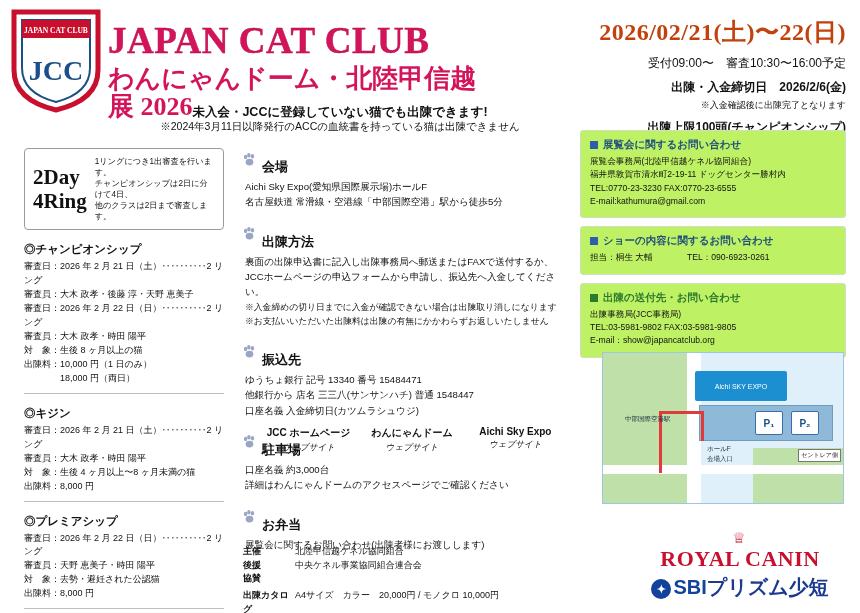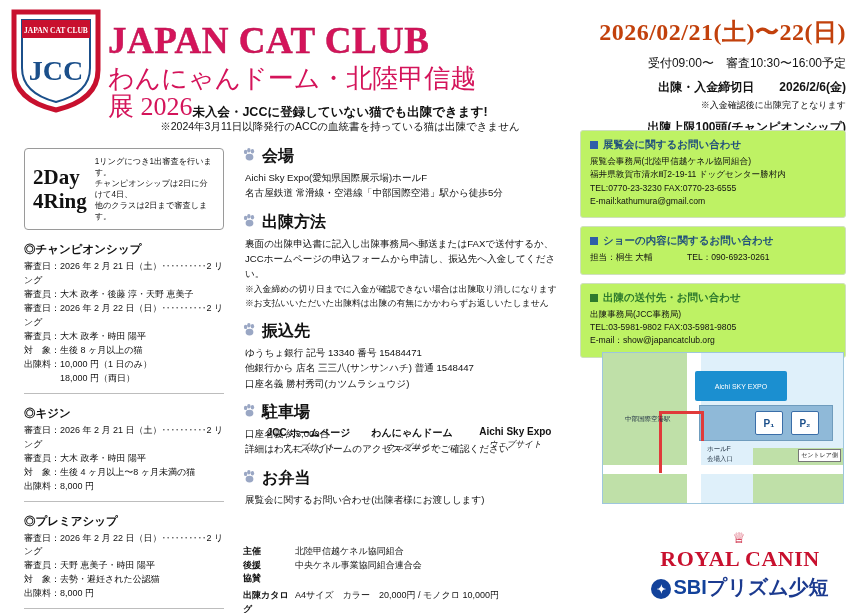--- a/index.html
+++ b/index.html
@@ -20,39 +20,39 @@
   .shield-svg{display:block;}
   .title-block{position:absolute;left:108px;top:22px;width:400px;}
   .main-title{
     font-family:"Liberation Serif", serif;
     font-weight:bold;font-size:37px;letter-spacing:0.5px;
     color:#d4145a;line-height:1.05;margin:0;
     -webkit-text-stroke:0.4px #b00d48;
   }
   .sub-title{
     font-family:"Liberation Serif", serif;
-    font-weight:normal;font-size:26px;color:#d4145a;margin:4px 12px 0 0;line-height:1.1;
+    font-weight:bold;font-size:26px;color:#d4145a;margin:4px 12px 0 0;line-height:1.1;
   }
   .notice1{
     position:absolute;left:150px;top:104px;width:380px;
     font-size:12.5px;font-weight:bold;color:#111;text-align:center;
   }
   .notice2{
     position:absolute;left:140px;top:120px;width:400px;
     font-size:10.5px;color:#111;text-align:center;
   }
 
   
   .date-block{position:absolute;right:14px;top:16px;width:320px;text-align:right;}
   .date-main{
     font-family:"Liberation Serif", serif;
     font-size:24px;font-weight:bold;color:#c2410c;letter-spacing:0.5px;
   }
   .date-line{font-size:12px;margin-top:7px;color:#111;}
-  .date-row{display:flex;justify-content:flex-end;gap:25px;align-items:baseline;margin-top:7px;}
+  .date-row{display:flex;justify-content:flex-end;gap:12px;align-items:baseline;margin-top:7px;}
   .date-small{font-size:9px;color:#111;margin-top:3px;text-align:right;}
 
   
   .left-col{position:absolute;left:24px;top:148px;width:200px;}
   .ring-box{
     border:1.5px solid #9a9a9a;border-radius:4px;padding:7px 8px;
     display:flex;gap:8px;align-items:center;background:#fff;
   }
   .ring-big{
     font-family:"Liberation Serif", serif;
@@ -62,21 +62,21 @@
 
   .cat-section{margin-top:12px;}
   .cat-head{font-size:11.5px;font-weight:bold;color:#111;margin-bottom:3px;}
   .cat-line{font-size:9px;color:#111;line-height:1.55;}
   .rule{border:0;border-top:1px solid #bdbdbd;margin:7px 0 6px 0;}
 
   
   .mid-col{position:absolute;left:243px;top:146px;width:320px;}
   .mid-sec{margin-bottom:11px;}
   .mid-head{display:flex;align-items:center;gap:6px;margin-bottom:3px;}
-  .mid-head-txt{font-size:16px;font-weight:bold;color:#111;}
+  .mid-head-txt{font-size:13px;font-weight:bold;color:#111;margin-top:12px;}
   .mid-body{font-size:9.6px;line-height:1.6;color:#111;padding-left:2px;}
   .mid-body .small{font-size:8.8px;}
 
   .paw{width:13px;height:15px;display:inline-block;}
 
   
   .site-row{position:absolute;left:262px;top:426px;width:300px;display:flex;gap:10px;}
   .site-item{flex:1;text-align:center;}
   .site-name{font-size:10px;font-weight:bold;color:#111;}
   .site-sub{font-size:8.6px;color:#111;margin-top:2px;font-style:italic;}
@@ -264,21 +264,21 @@
                 <ellipse cx="4" cy="7" rx="2.6" ry="3.4" fill="#9aa7c4"></ellipse>
                 <ellipse cx="9" cy="4.5" rx="2.6" ry="3.6" fill="#9aa7c4"></ellipse>
                 <ellipse cx="14.5" cy="6" rx="2.6" ry="3.5" fill="#9aa7c4"></ellipse>
                 <ellipse cx="10" cy="15" rx="6" ry="5.2" fill="#9aa7c4"></ellipse>
               </svg></span>
             <span class="mid-head-txt">振込先</span>
           </div>
           <div class="mid-body">
             <div>ゆうちょ銀行 記号 13340 番号 15484471</div>
             <div>他銀行から 店名 三三八(サンサンハチ) 普通 1548447</div>
-            <div>口座名義 勝村秀司(カツムラシュウジ)</div>
+            <div>口座名義 入金締切日(カツムラシュウジ)</div>
           </div>
         </div>
         <div class="mid-sec">
           <div class="mid-head">
             <span><svg class="paw" viewBox="0 0 20 22">
                 <ellipse cx="4" cy="7" rx="2.6" ry="3.4" fill="#9aa7c4"></ellipse>
                 <ellipse cx="9" cy="4.5" rx="2.6" ry="3.6" fill="#9aa7c4"></ellipse>
                 <ellipse cx="14.5" cy="6" rx="2.6" ry="3.5" fill="#9aa7c4"></ellipse>
                 <ellipse cx="10" cy="15" rx="6" ry="5.2" fill="#9aa7c4"></ellipse>
               </svg></span>

